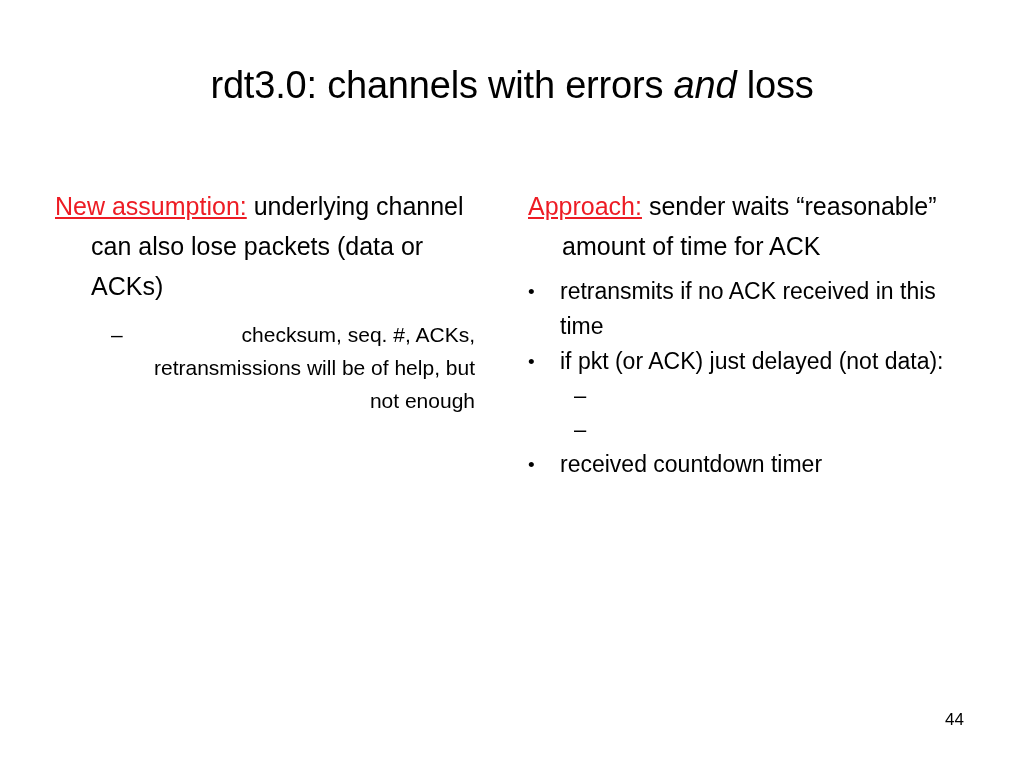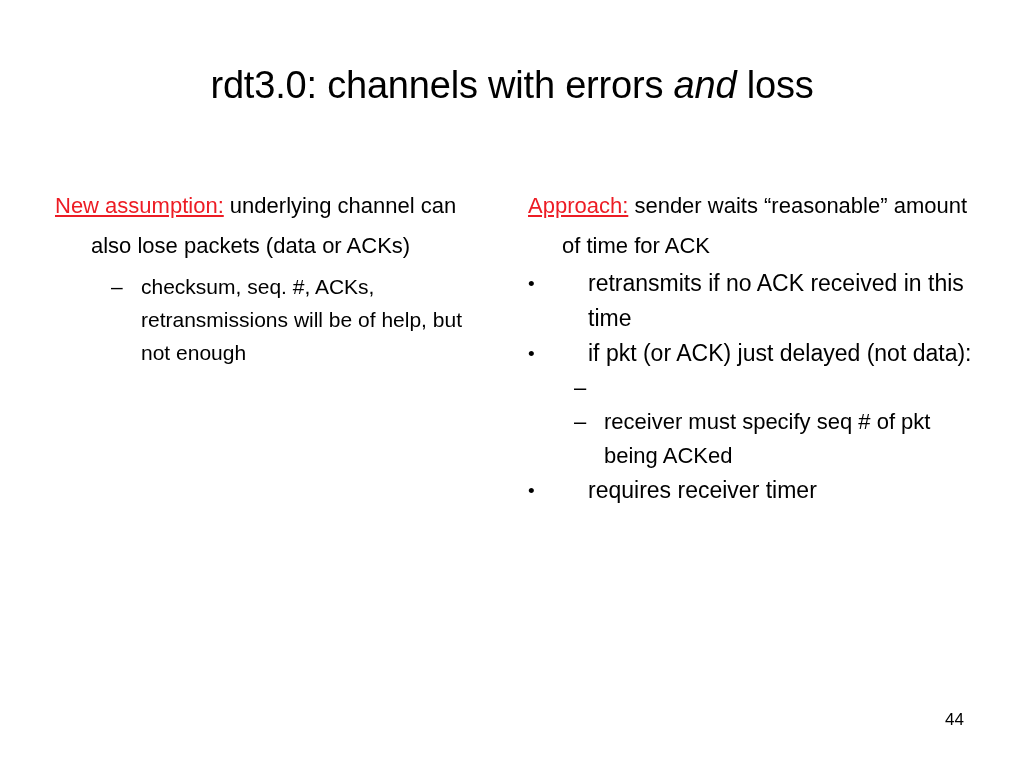--- a/index.html
+++ b/index.html
@@ -50,25 +50,25 @@
     left: 55px;
     width: 420px;
   }
   .col-right {
     left: 528px;
     width: 455px;
   }
 
   
   .lvl1 {
-    font-size: 22px;
+    font-size: 25px;
     line-height: 40px;
     padding-left: 36px;
     text-indent: -36px;
-    margin: 0 0 0 0;
+    margin: 0 0 8px 0;
     color: #000000;
   }
   .col-right .lvl1 {
     padding-left: 34px;
     text-indent: -34px;
   }
 
   .lead {
     color: #ED1C24;
     text-decoration: underline;
@@ -85,21 +85,20 @@
   }
   .lvl2 .marker {
     width: 32px;
     flex: 0 0 32px;
     text-align: left;
     font-size: 19px;
     line-height: 35px;
   }
   .lvl2 .txt {
     flex: 1 1 auto;
-    margin-left: 28px;
   }
 
   
   .lvl3 {
     display: flex;
     font-size: 22px;
     line-height: 34px;
     margin: 0;
     padding-left: 46px;
   }
@@ -108,20 +107,21 @@
     font-size: 21px;
     line-height: 33px;
   }
   .lvl3 .marker {
     width: 30px;
     flex: 0 0 30px;
     text-align: left;
   }
   .lvl3 .txt {
     flex: 1 1 auto;
+    text-align: right;
   }
 
   .gap-sm { height: 4px; }
 
   
   .page-number {
     position: absolute;
     right: 60px;
     bottom: 34px;
     font-size: 17px;
@@ -168,25 +168,24 @@
       <span class="marker">•</span>
       <span class="txt">if pkt (or ACK) just delayed (not data):</span>
     </div>
 
     <div class="lvl3">
       <span class="marker">–</span>
     </div>
 
     <div class="lvl3">
       <span class="marker">–</span>
-      <span class="txt">receiver must specify seq # of pkt being ACKed</span>
     </div>
 
     <div class="lvl2">
       <span class="marker">•</span>
-      <span class="txt">requires receiver timer</span>
+      <span class="txt">received countdown timer</span>
     </div>
 
   </div>
 
   <div class="page-number">44</div>
 
 </div>
 
 </body></html>

